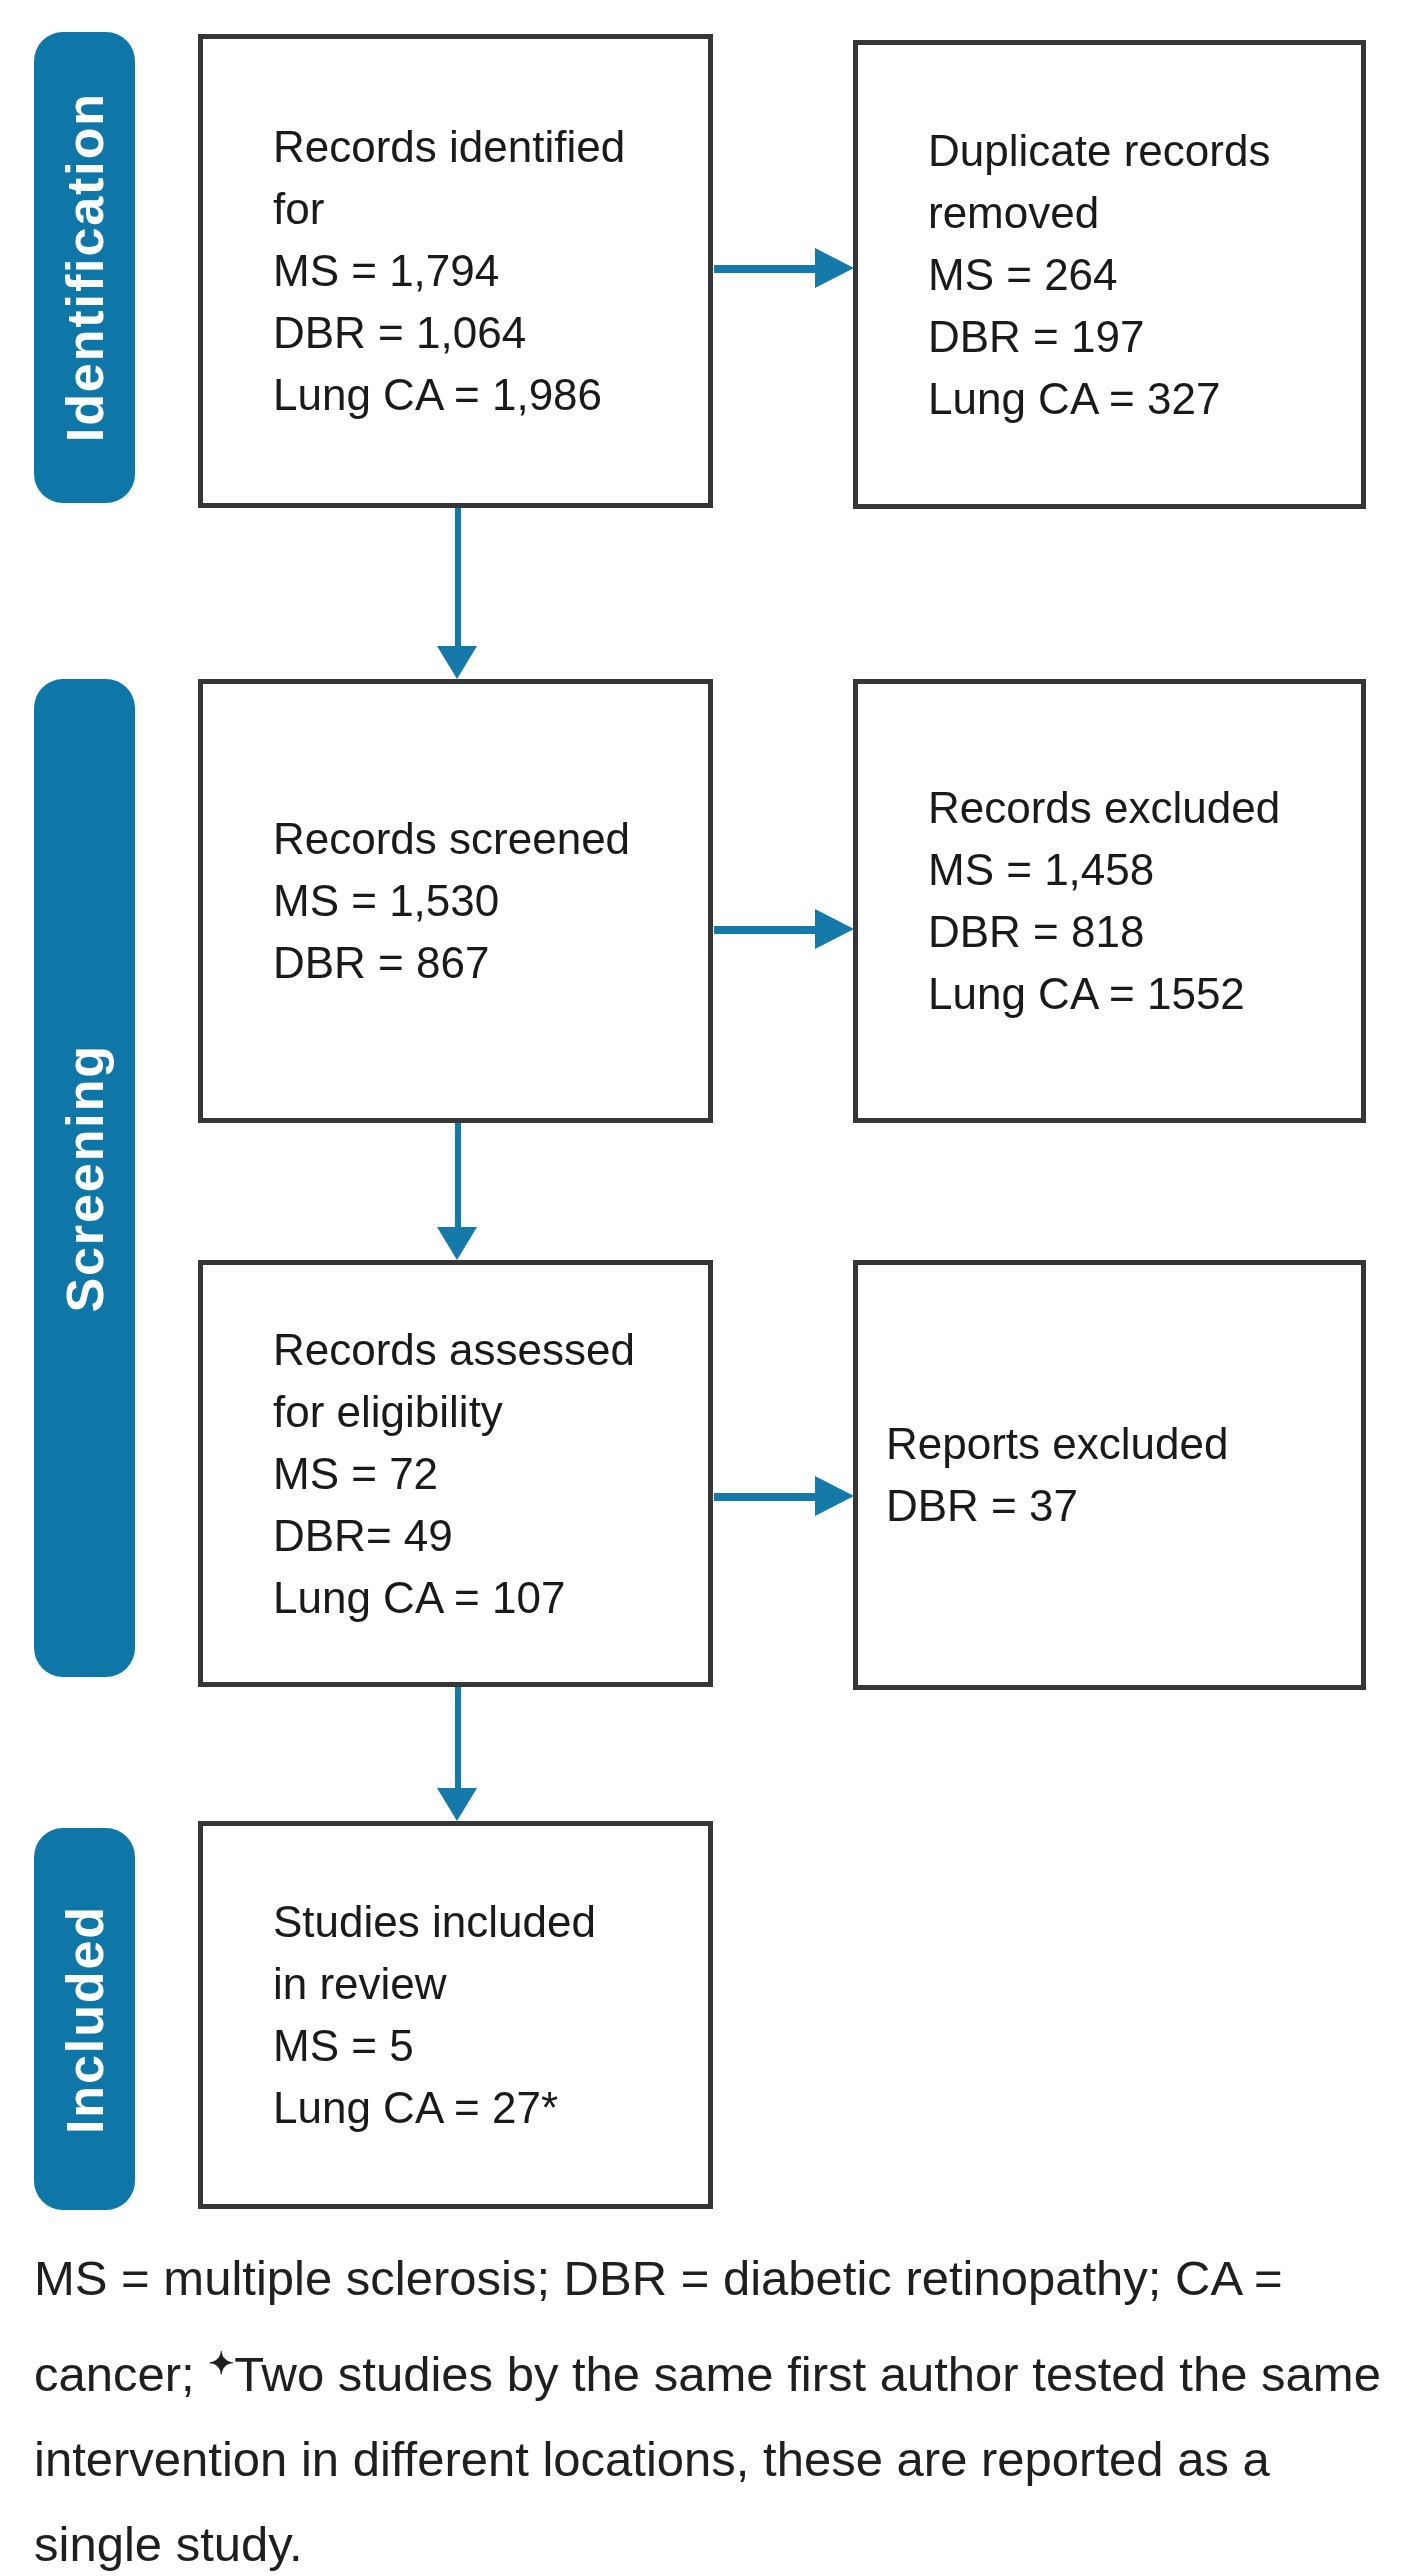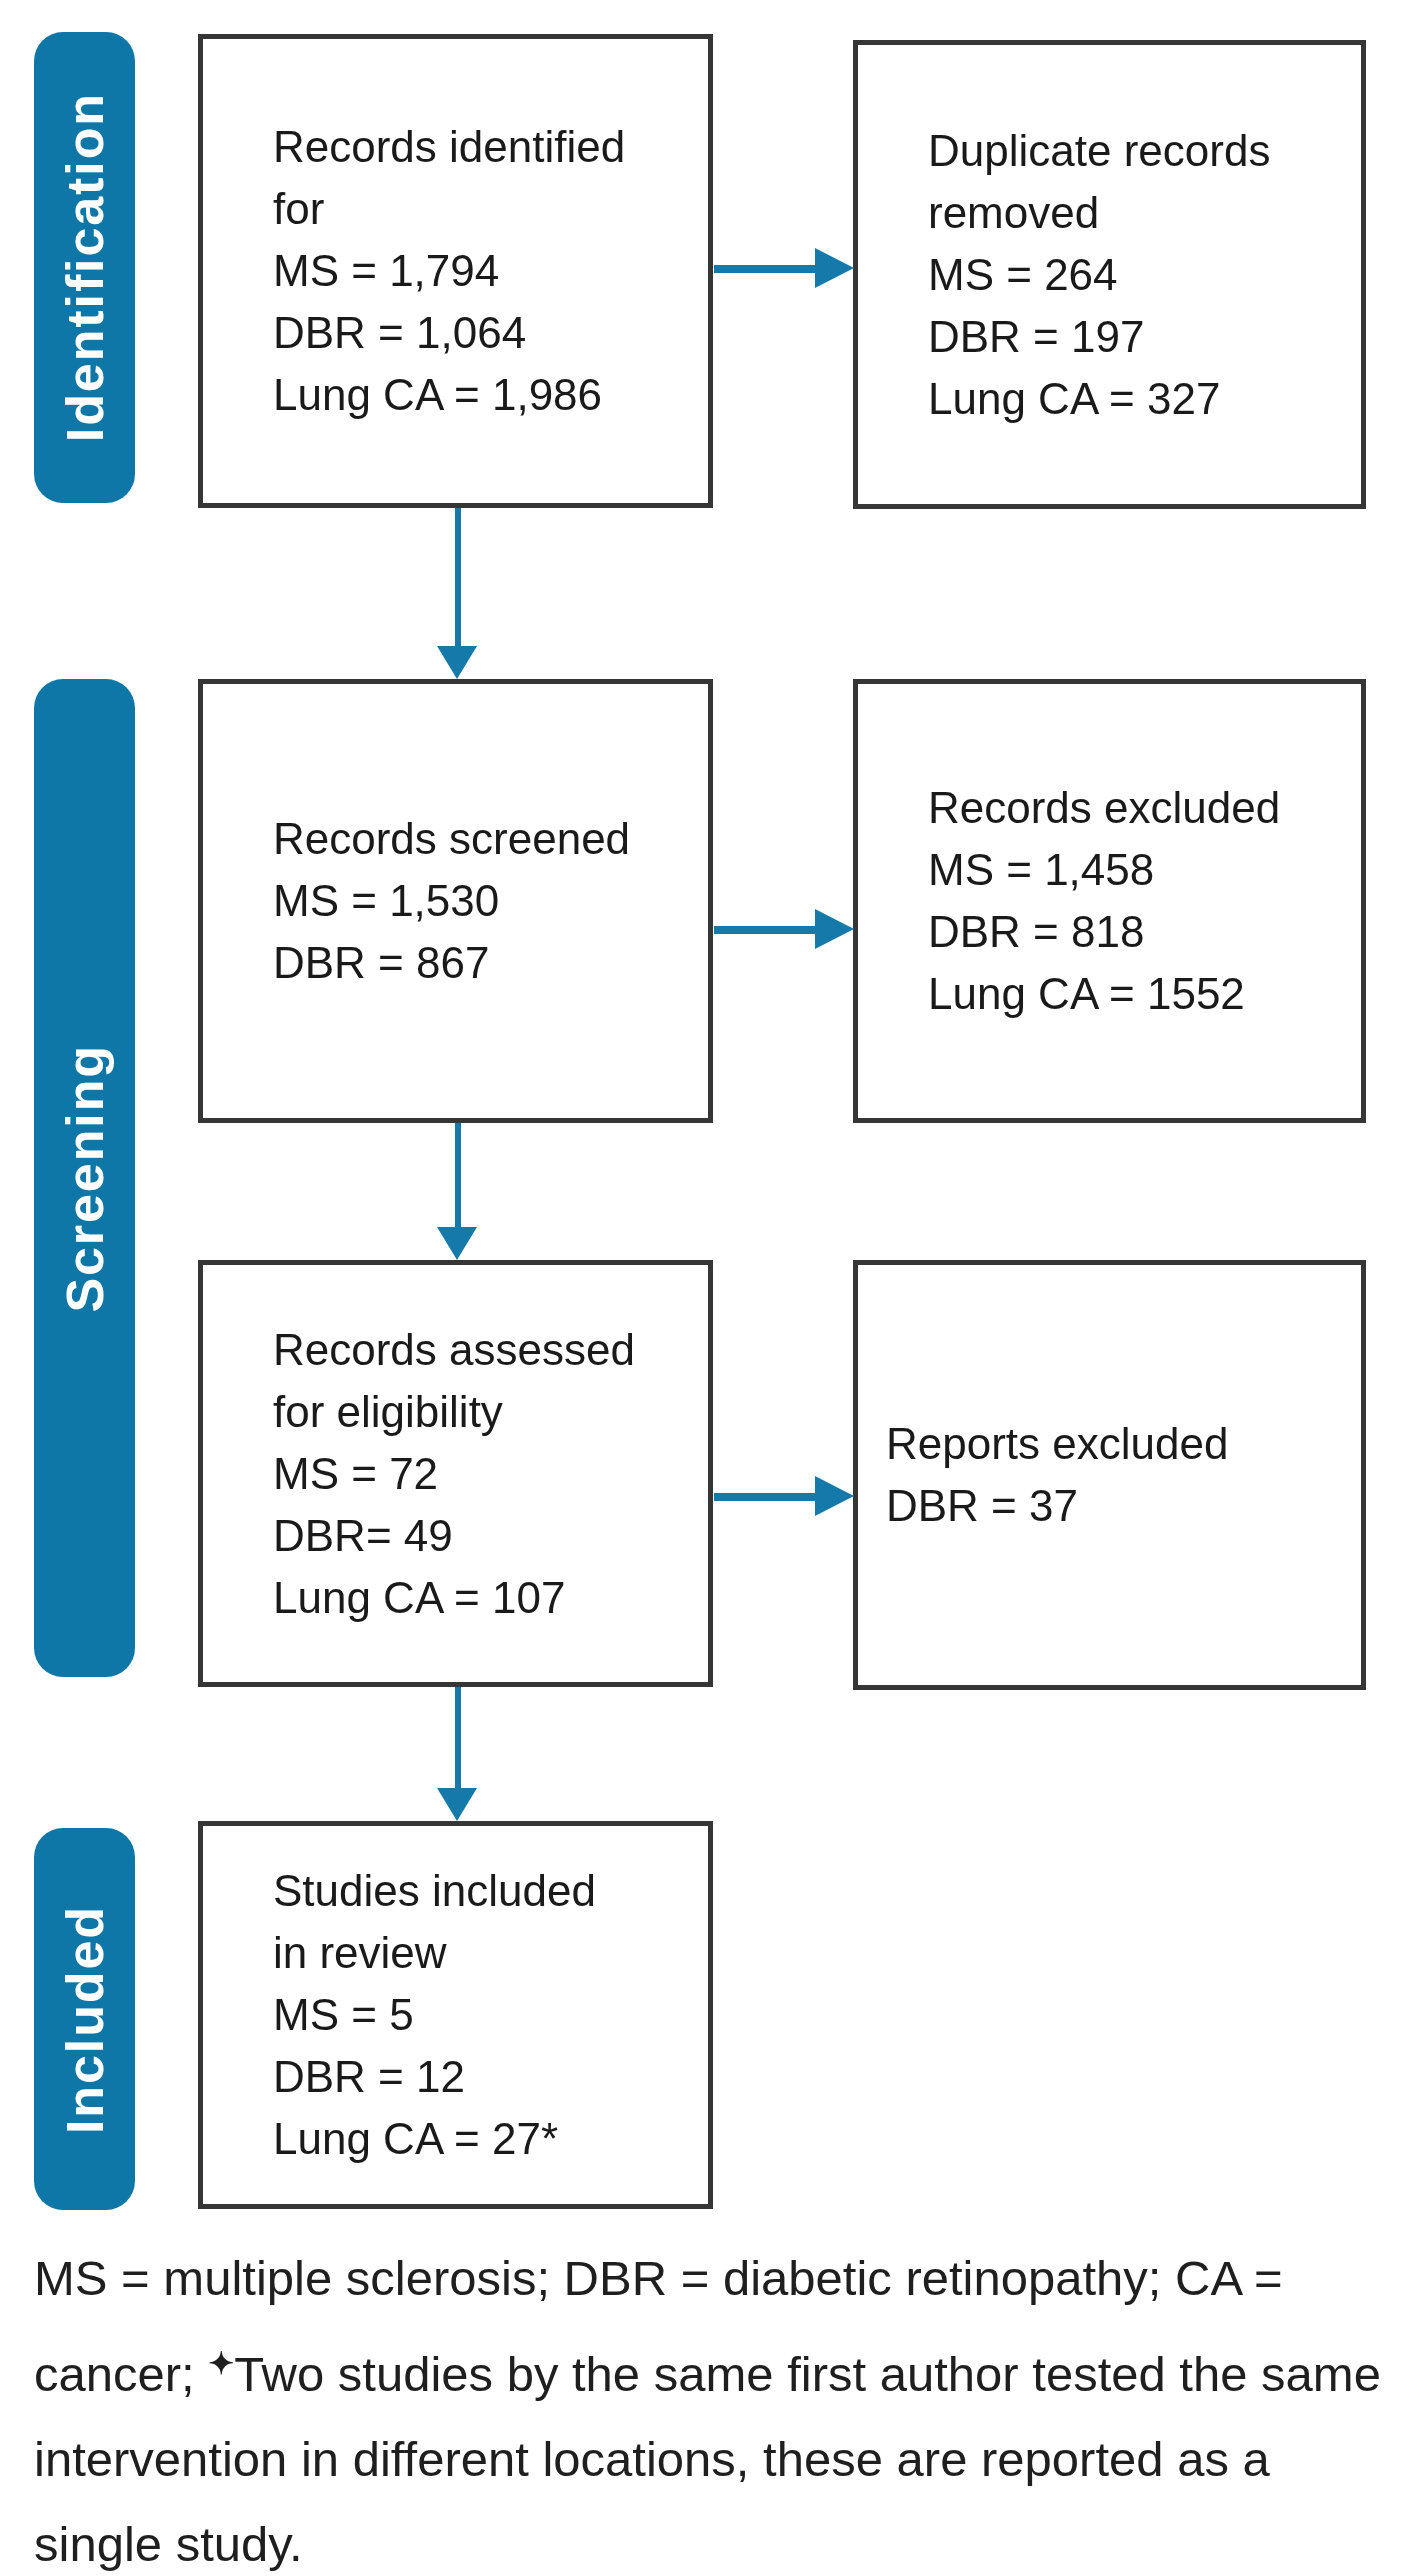--- a/index.html
+++ b/index.html
@@ -132,21 +132,20 @@
   </div>
   <div class="flow-box" style="left:853px; top:1260px; width:513px; height:430px;padding-left:28px;">
     <div class="line">Reports excluded</div>
     <div class="line">DBR = 37</div>
   </div>
 
   <div class="flow-box" style="left:198px; top:1821px; width:515px; height:388px;">
     <div class="line">Studies included</div>
     <div class="line">in review</div>
     <div class="line">MS = 5</div>
-    <div class="line">DBR = 12</div>
     <div class="line">Lung CA = 27*</div>
   </div>
 
   <div class="harrow" style="left:714px; top:248px; width:140px;">
     <span class="shaft" style="width:105px;"></span>
     <span class="head"></span>
   </div>
   <div class="harrow" style="left:714px; top:909px; width:140px;">
     <span class="shaft" style="width:105px;"></span>
     <span class="head"></span>

